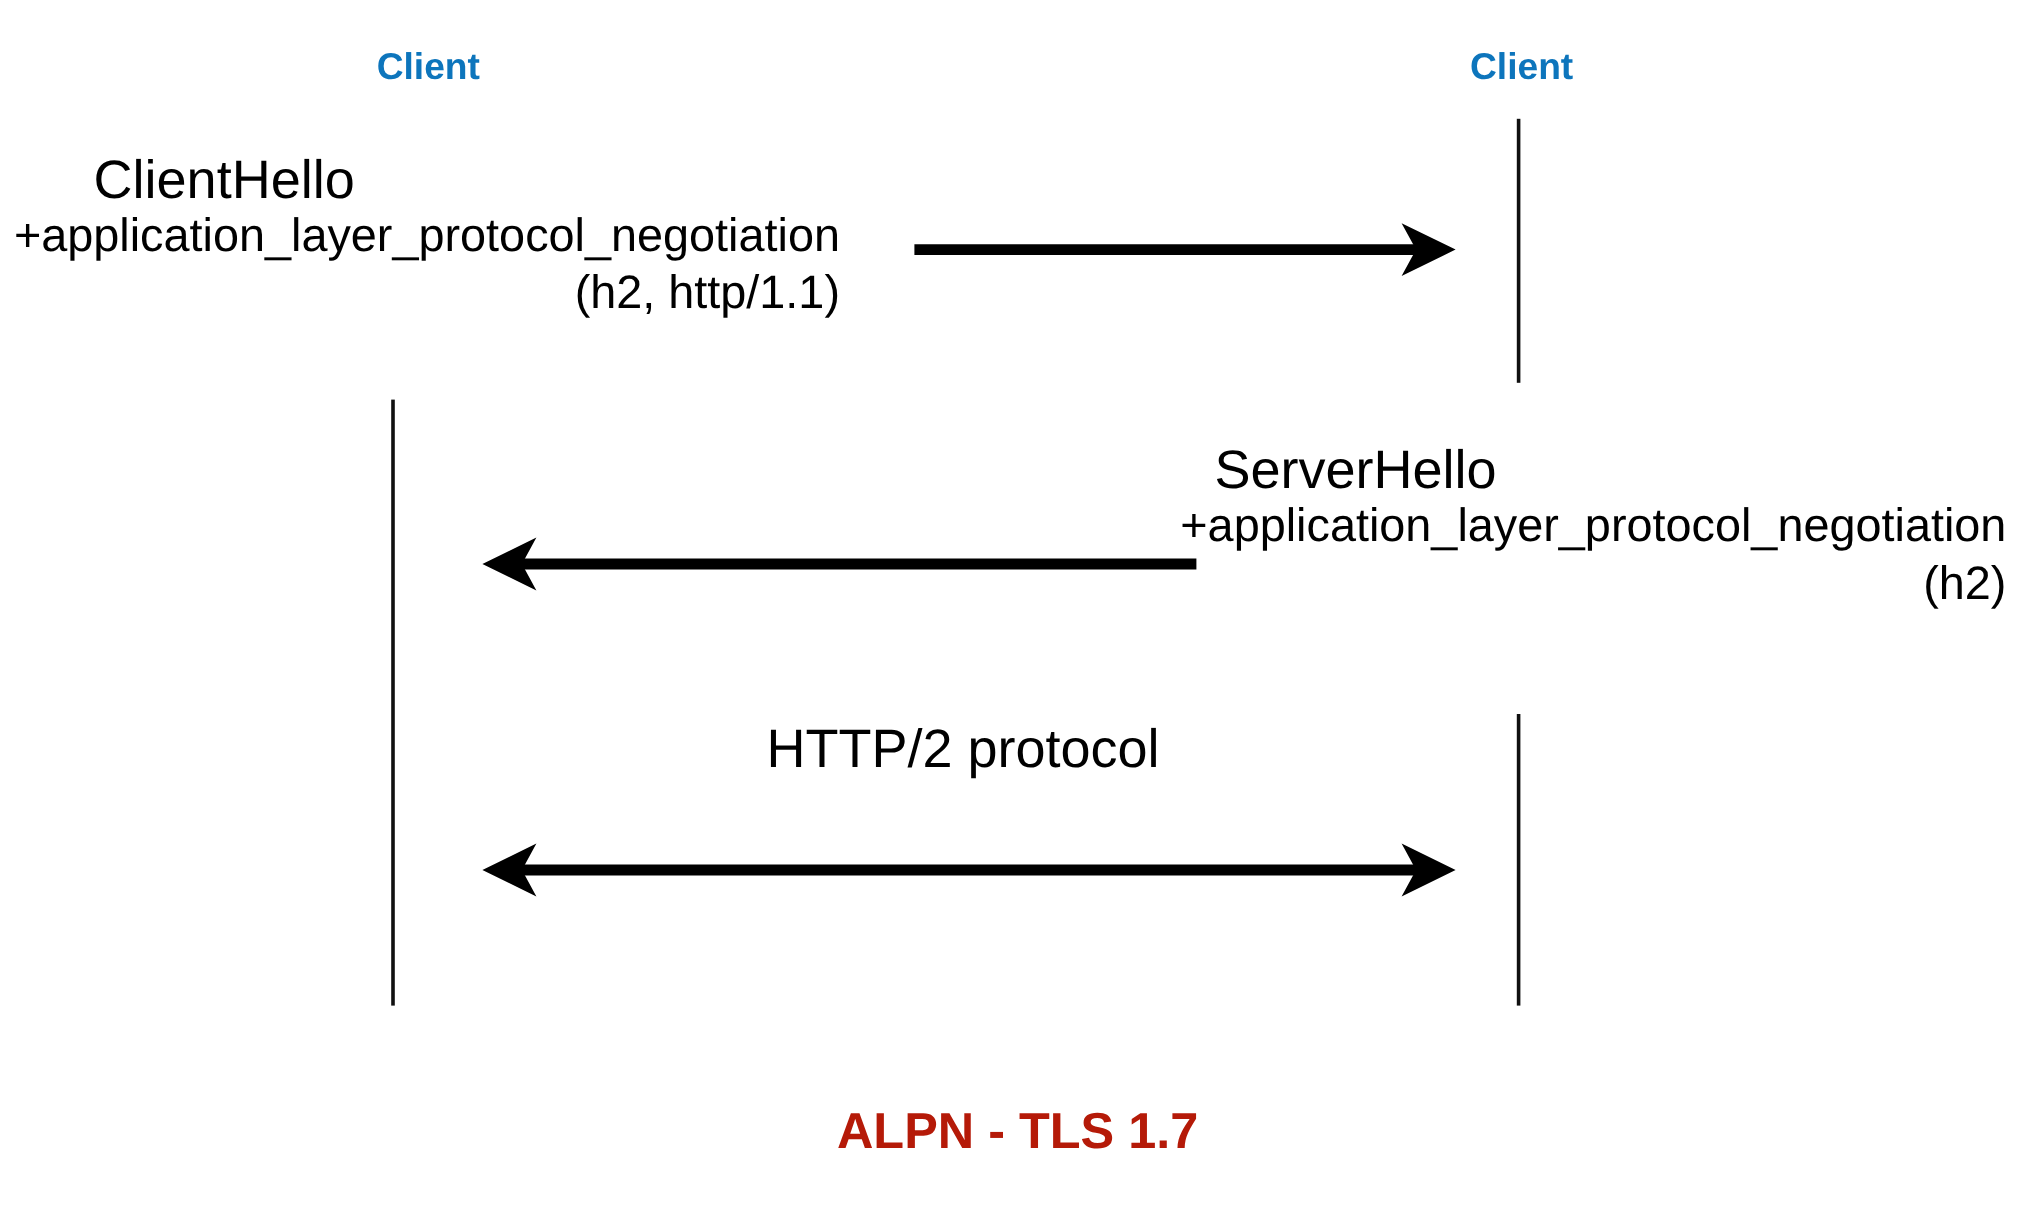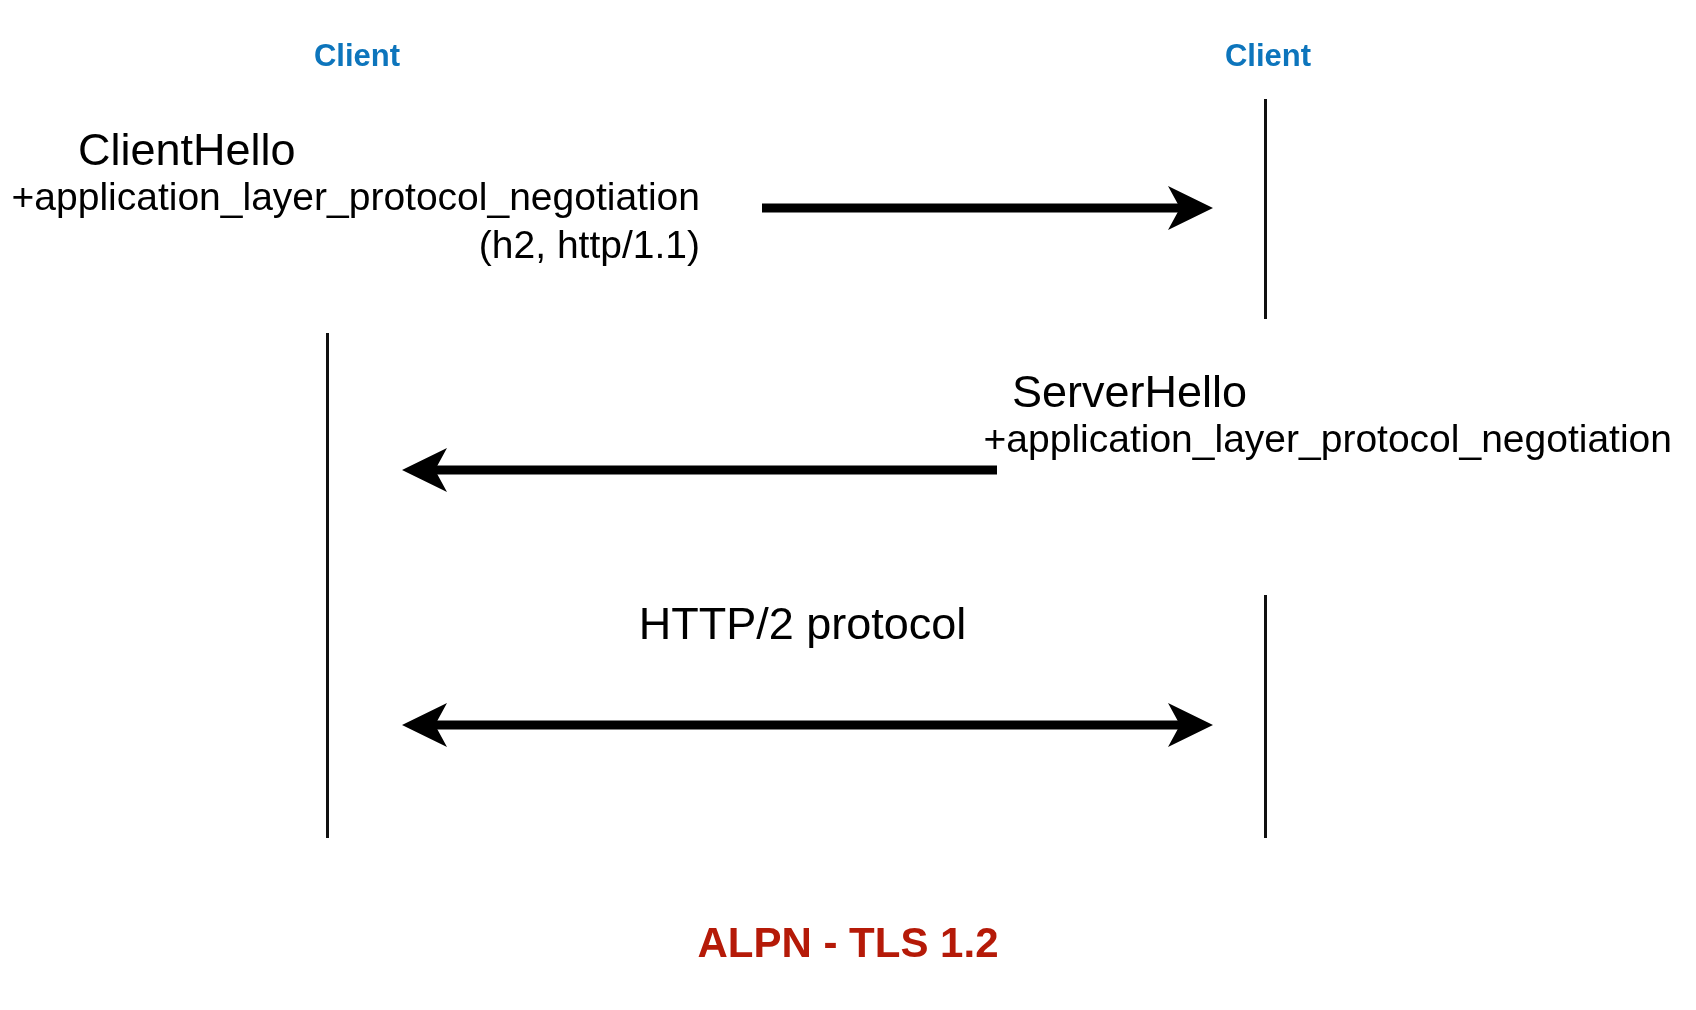--- a/index.html
+++ b/index.html
@@ -107,20 +107,21 @@
 
   <div class="abs msg-block" id="clienthello-block">
     <div class="msg-title">ClientHello</div>
     <div class="msg-detail">+application_layer_protocol_negotiation</div>
     <div class="msg-detail">(h2, http/1.1)</div>
   </div>
 
   <div class="abs msg-block" id="serverhello-block">
     <div class="msg-title">ServerHello</div>
     <div class="msg-detail">+application_layer_protocol_negotiation</div>
+    <div class="msg-detail">(h2)</div>
   </div>
 
   <div class="abs" id="http2-label">HTTP/2 protocol</div>
 
   <svg class="abs" id="arrow-layer" viewBox="0 0 1696 1010">
 
     <g>
       <line x1="762" y1="208" x2="1185" y2="208" stroke="#000000" stroke-width="9"></line>
       <polygon points="1213,208 1168,186 1180,208 1168,230" fill="#000000"></polygon>
     </g>
@@ -130,15 +131,15 @@
       <polygon points="402,470 447,448 435,470 447,492" fill="#000000"></polygon>
     </g>
 
     <g>
       <line x1="430" y1="725" x2="1185" y2="725" stroke="#000000" stroke-width="9"></line>
       <polygon points="402,725 447,703 435,725 447,747" fill="#000000"></polygon>
       <polygon points="1213,725 1168,703 1180,725 1168,747" fill="#000000"></polygon>
     </g>
   </svg>
 
-  <div class="abs" id="footer-title">ALPN - TLS 1.2</div>
+  <div class="abs" id="footer-title">ALPN - TLS 1.7</div>
 
 </div>
 
 </body></html>

